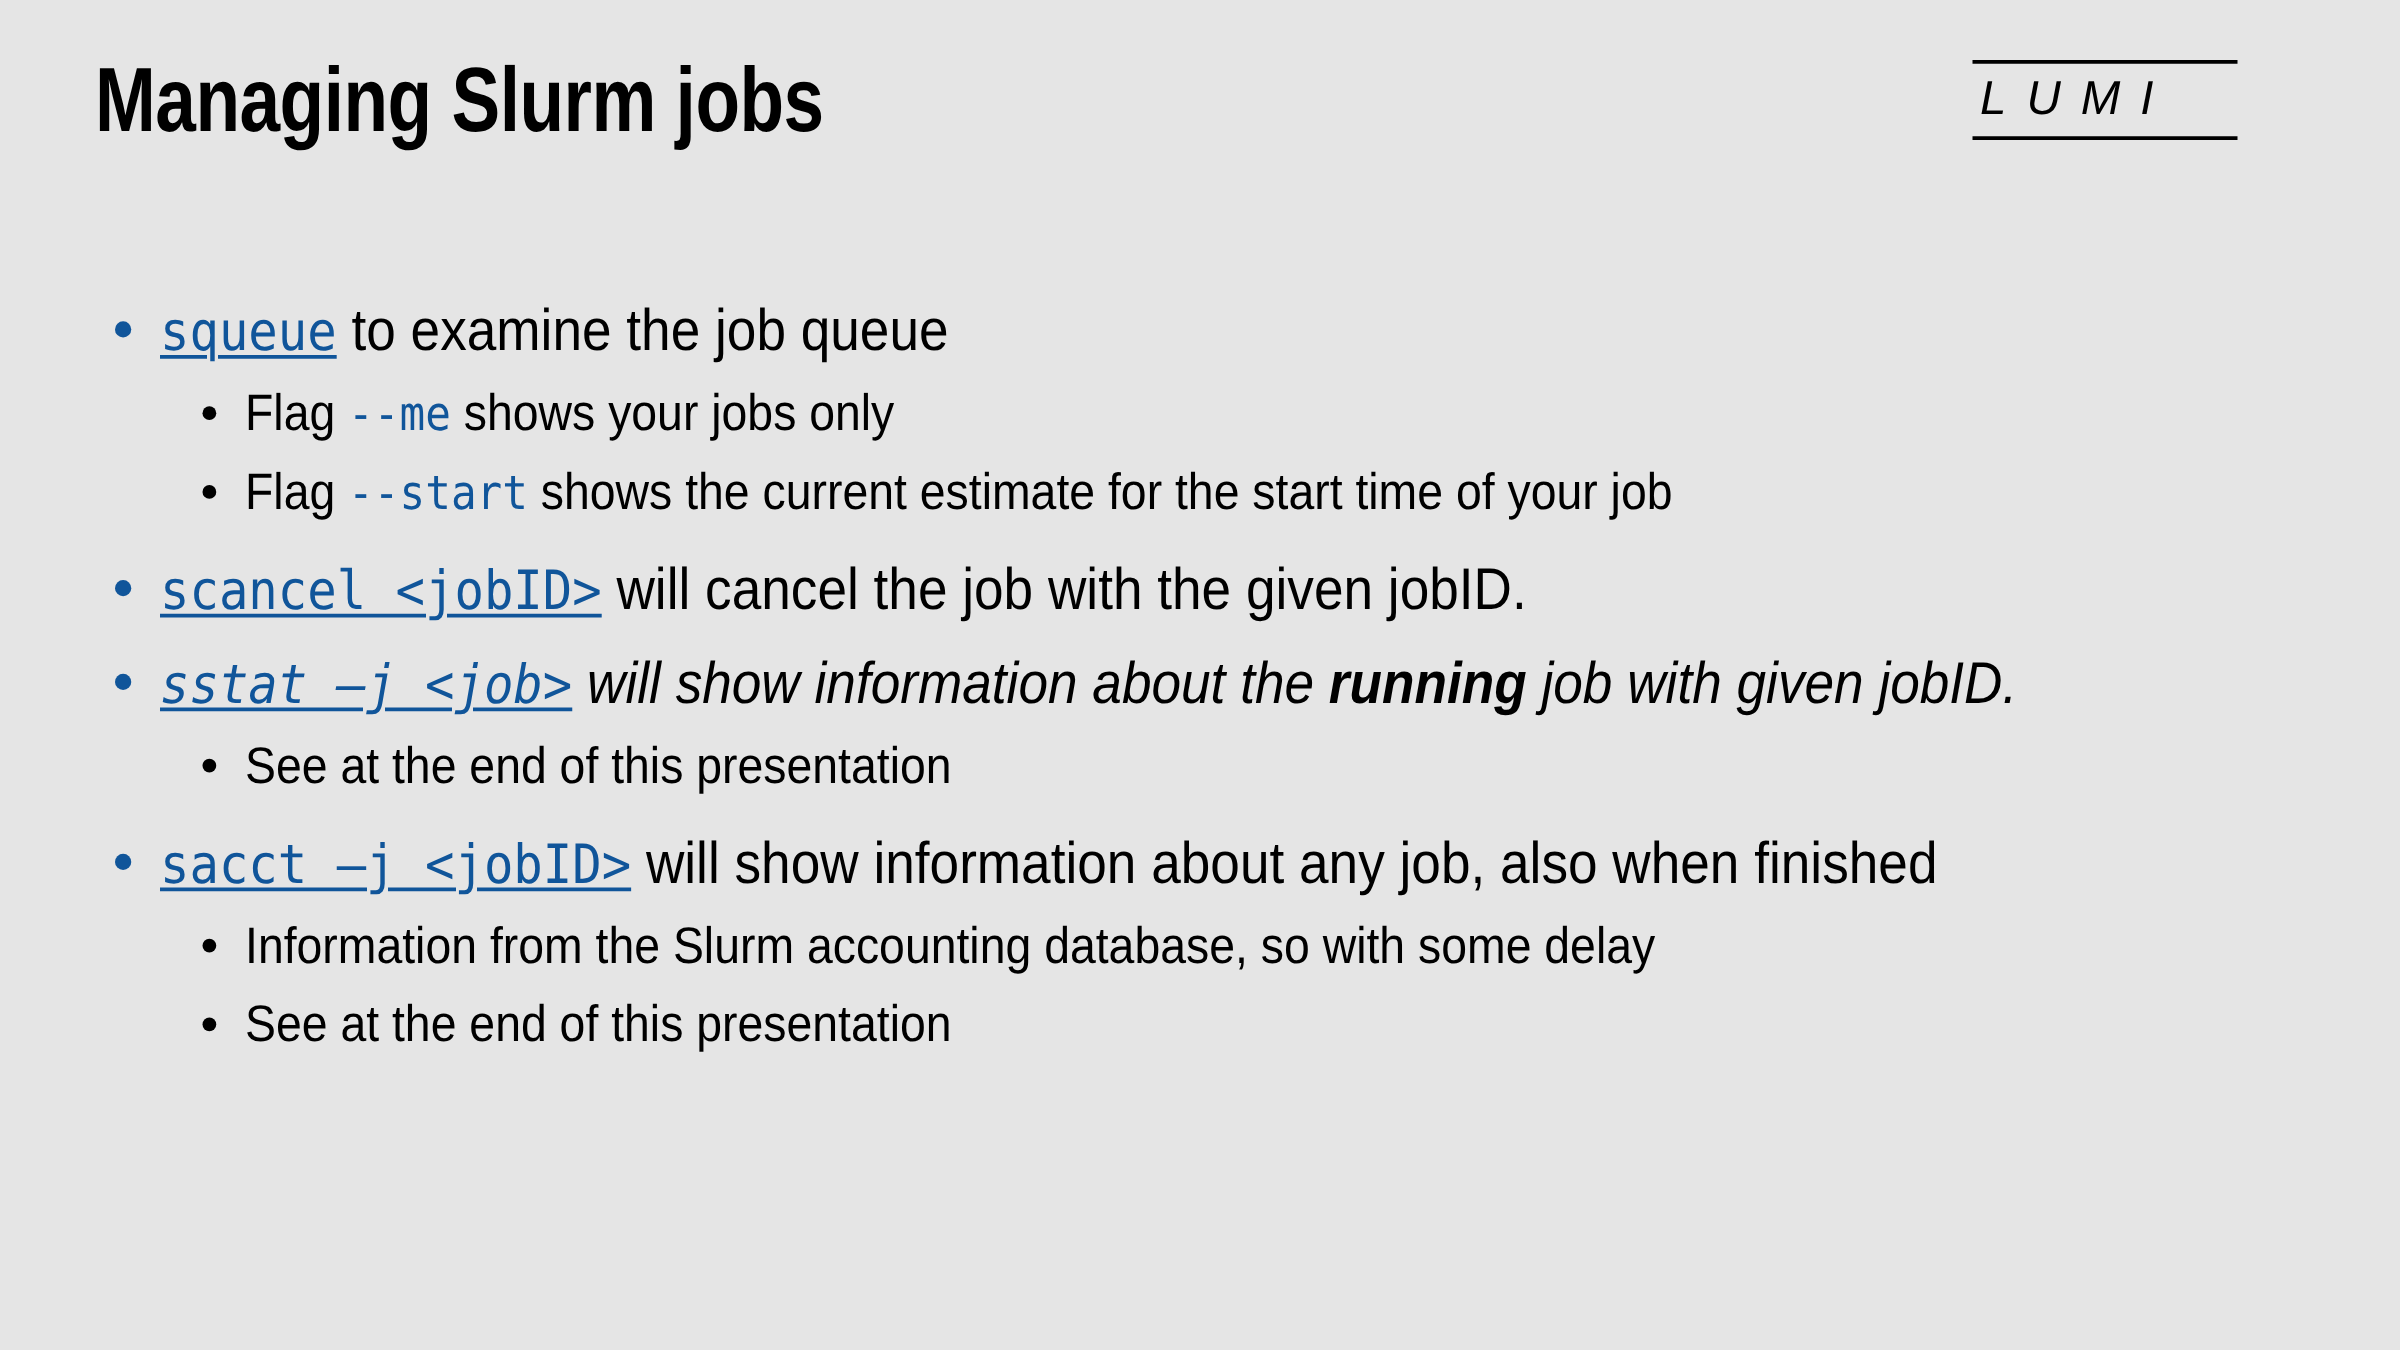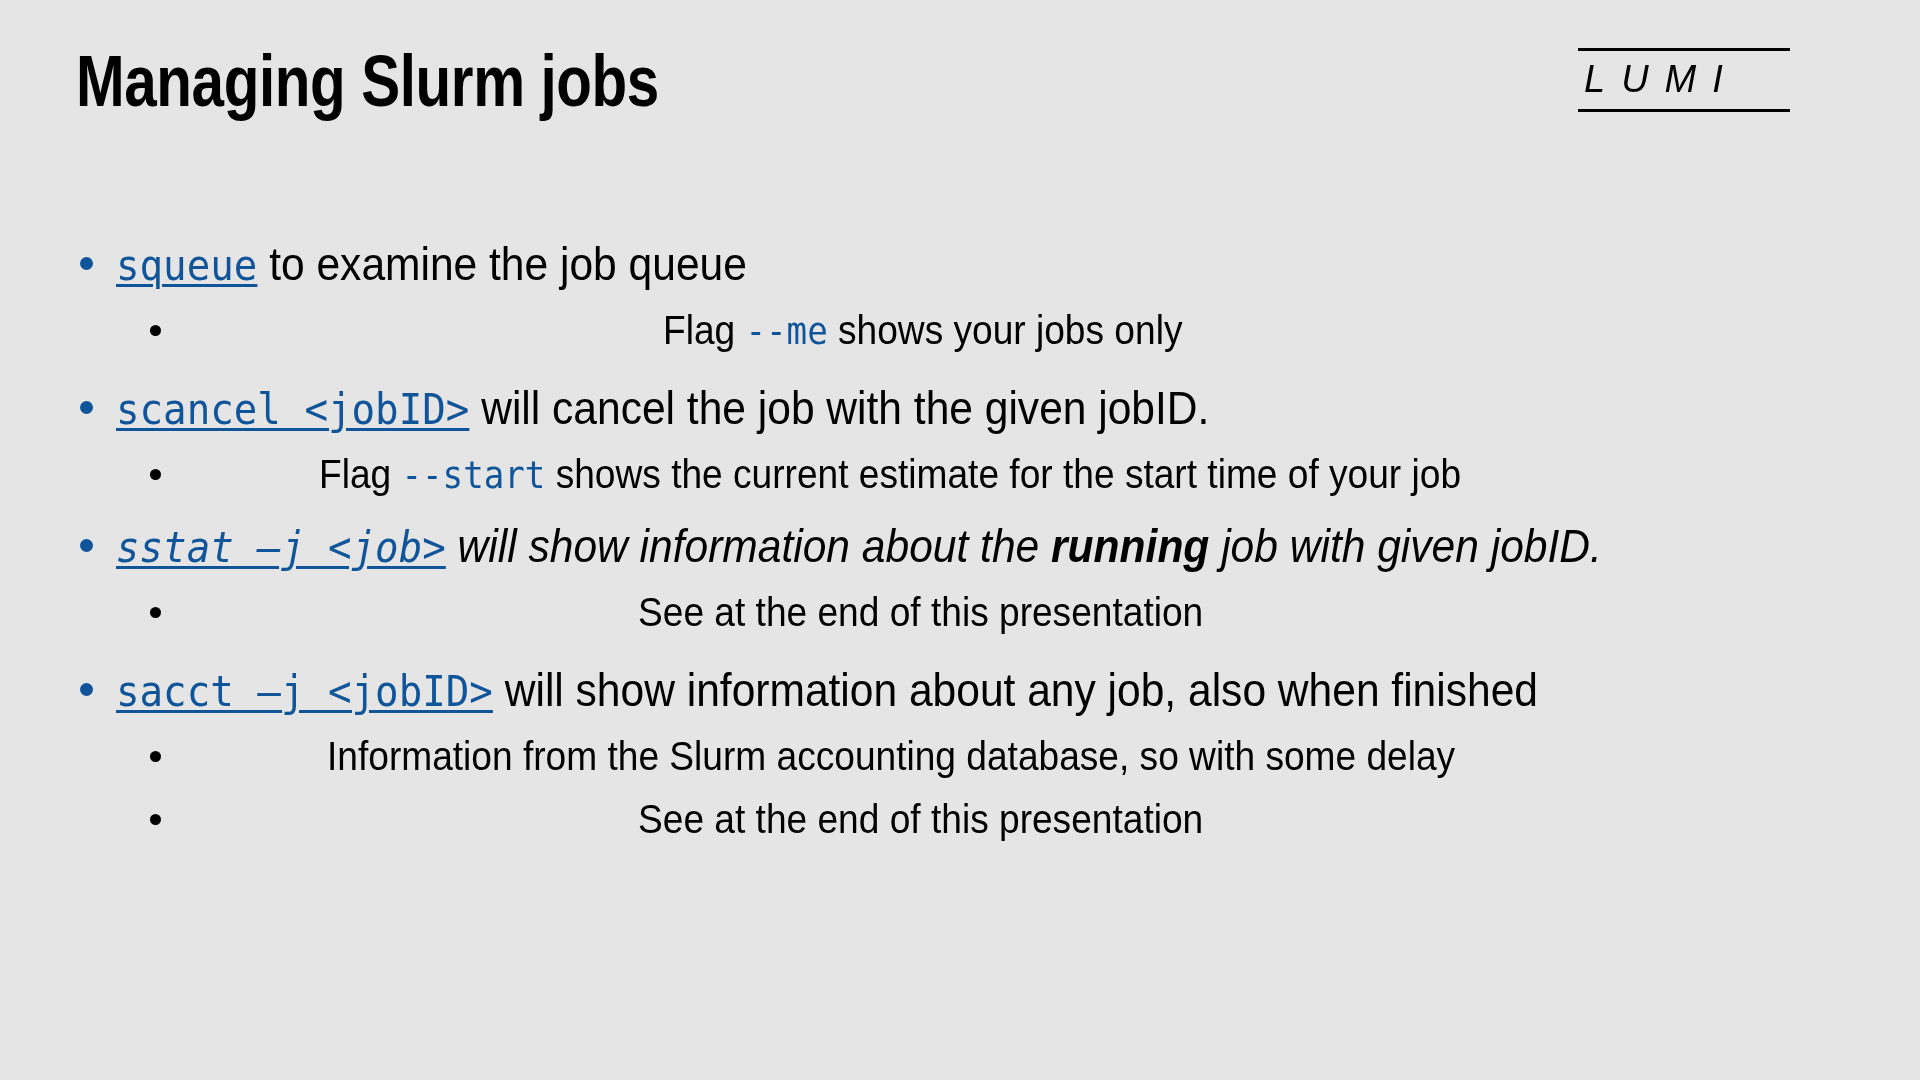--- a/index.html
+++ b/index.html
@@ -64,21 +64,21 @@
     font-weight: 400;
     color: #000000;
     letter-spacing: 16px;
     line-height: 45px;
     white-space: nowrap;
   }
 
   
   .body {
     position: absolute;
-    left: 0;
+    left: 12px;
     top: 228px;
     width: 1716px;
   }
 
   .row {
     position: relative;
     display: block;
     white-space: nowrap;
   }
 
@@ -105,21 +105,20 @@
     vertical-align: top;
   }
 
   
   .row.lvl2 {
     height: 63px;
     padding-left: 152px;
     font-size: 41px;
     line-height: 63px;
     color: #000000;
-    text-align: center;
   }
   .row.lvl2 > .bullet {
     position: absolute;
     left: 150px;
     top: 26px;
     width: 11px;
     height: 11px;
     border-radius: 50%;
     background: #000000;
   }
@@ -164,22 +163,22 @@
 
   <div class="logo">
     <div class="rule top"></div>
     <div class="wordmark">LUMI</div>
     <div class="rule bottom"></div>
   </div>
 
   <div class="body" id="bullet-list">
       <div class="row lvl1"><span class="bullet" style="background: rgb(16, 85, 154);"></span><span class="txt"><span class="code link">squeue</span><span> to examine the job queue</span></span></div>
       <div class="row lvl2"><span class="bullet" style="background: rgb(0, 0, 0);"></span><span class="txt"><span>Flag </span><span class="code">--me</span><span> shows your jobs only</span></span></div>
+      <div class="row lvl2"><span class="bullet" style="background: rgb(0, 0, 0);"></span><span class="txt"><span>Flag </span><span class="code">--start</span><span> shows  the current estimate for the start time of your job</span></span></div>
       <div class="row lvl1 gap-top"><span class="bullet" style="background: rgb(16, 85, 154);"></span><span class="txt"><span class="code link">scancel &lt;jobID&gt;</span><span> will cancel the job with the given jobID.</span></span></div>
-      <div class="row lvl2"><span class="bullet" style="background: rgb(0, 0, 0);"></span><span class="txt"><span>Flag </span><span class="code">--start</span><span> shows  the current estimate for the start time of your job</span></span></div>
       <div class="row lvl1 gap-small"><span class="bullet" style="background: rgb(16, 85, 154);"></span><span class="txt"><span class="code link">sstat –j &lt;job&gt;</span><span> will show information about the </span><span class="bold">running</span><span> job with given jobID.</span></span></div>
       <div class="row lvl2"><span class="bullet" style="background: rgb(0, 0, 0);"></span><span class="txt"><span>See at the end of this presentation</span></span></div>
       <div class="row lvl1 gap-top"><span class="bullet" style="background: rgb(16, 85, 154);"></span><span class="txt"><span class="code link">sacct –j &lt;jobID&gt;</span><span> will show information about any job, also when finished</span></span></div>
       <div class="row lvl2"><span class="bullet" style="background: rgb(0, 0, 0);"></span><span class="txt"><span>Information from the Slurm accounting database, so with some delay</span></span></div>
       <div class="row lvl2"><span class="bullet" style="background: rgb(0, 0, 0);"></span><span class="txt"><span>See at the end of this presentation</span></span></div>
     </div>
 
 </div>
 
 </body></html>

